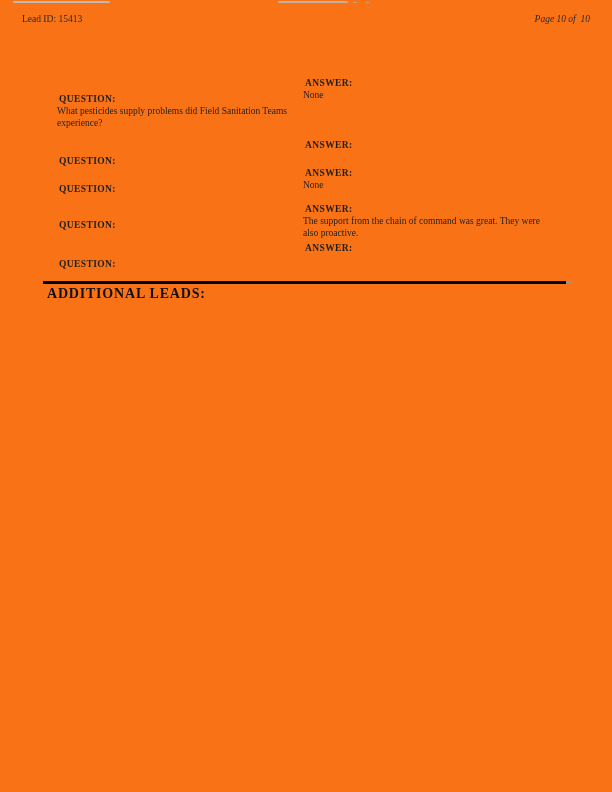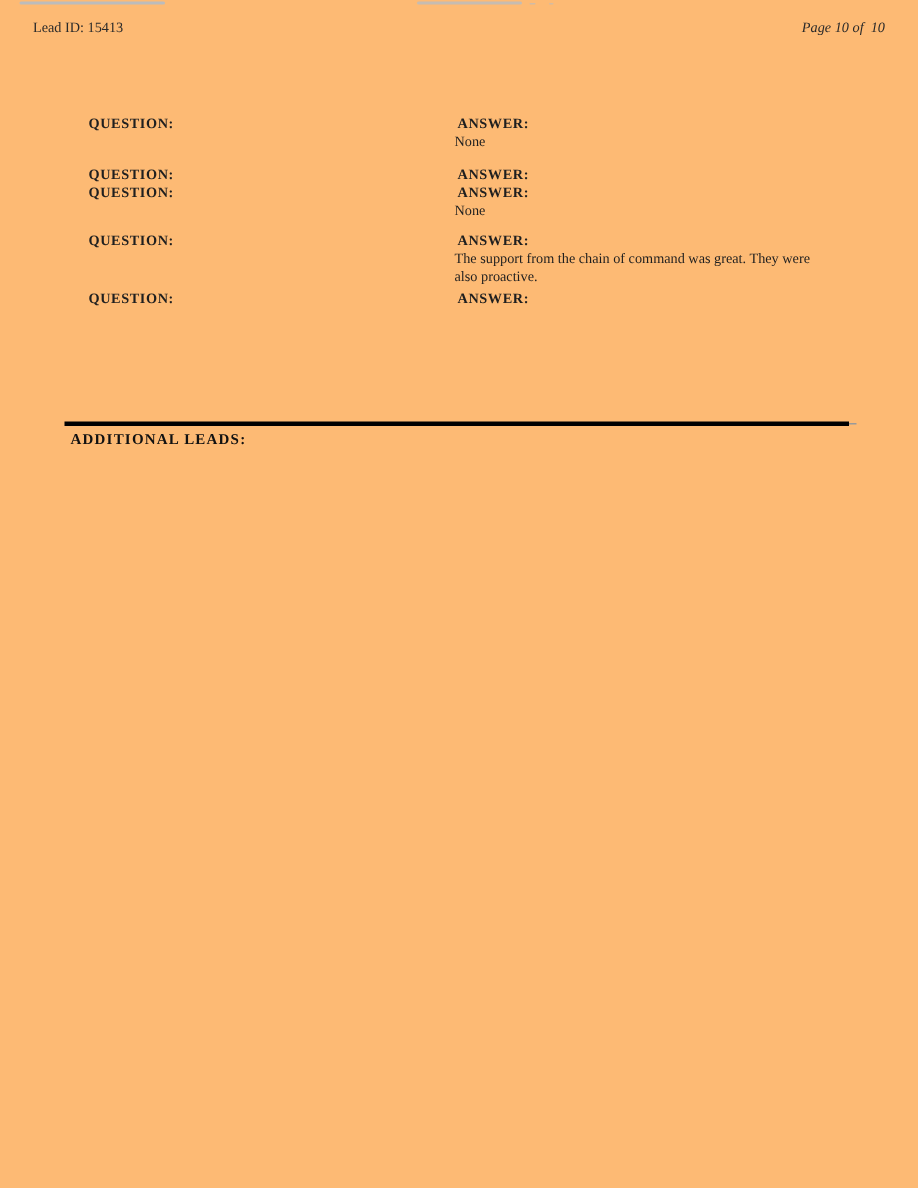--- a/index.html
+++ b/index.html
@@ -4,21 +4,21 @@
 <style>
   html, body {
     margin: 0;
     padding: 0;
     background: #ffffff;
   }
   .page {
     position: relative;
     width: 612px;
     height: 792px;
-    background: #fdba74;
+    background: #f97316;
     font-family: "Liberation Serif", serif;
     color: #1f1f1f;
     overflow: hidden;
   }
   
   .artifact {
     position: absolute;
     height: 2px;
     background: #bcbcbc;
     border-radius: 1px;
@@ -47,20 +47,21 @@
     left: 57px;
     width: 520px;
   }
   .qa-row {
     display: flex;
     align-items: flex-start;
   }
   .q-col {
     width: 246px;
     flex: 0 0 246px;
+    margin-top: 16px;
   }
   .q-col .text { width: 238px; }
   .a-col {
     flex: 1 1 auto;
     max-width: 244px;
   }
   .qa-label {
     font-weight: bold;
     font-size: 9.5px;
     line-height: 12px;
@@ -85,21 +86,21 @@
     width: 523px;
     height: 2.5px;
     background: #000000;
     box-shadow: 6px 0 0 -1px #9a9a9a;
   }
   .leads-heading {
     position: absolute;
     top: 287px;
     left: 47px;
     font-weight: bold;
-    font-size: 10px;
+    font-size: 14px;
     line-height: 13px;
     letter-spacing: 0.8px;
     color: #111111;
   }
 </style>
 </head>
 <body>
 
 <div class="page">
 
@@ -111,20 +112,21 @@
   <div class="header">
     <span class="lead-id">Lead ID: 15413</span>
     <span class="page-num">Page 10 of  10</span>
   </div>
 
   <div class="qa-section">
 
     <div class="qa-row">
       <div class="q-col">
         <div class="qa-label">QUESTION:</div>
+        <div class="text">What pesticides supply problems did Field Sanitation Teams experience?</div>
       </div>
       <div class="a-col">
         <div class="qa-label">ANSWER:</div>
         <div class="text">None</div>
       </div>
     </div>
 
     <div class="qa-row">
       <div class="q-col">
         <div class="qa-label">QUESTION:</div>

